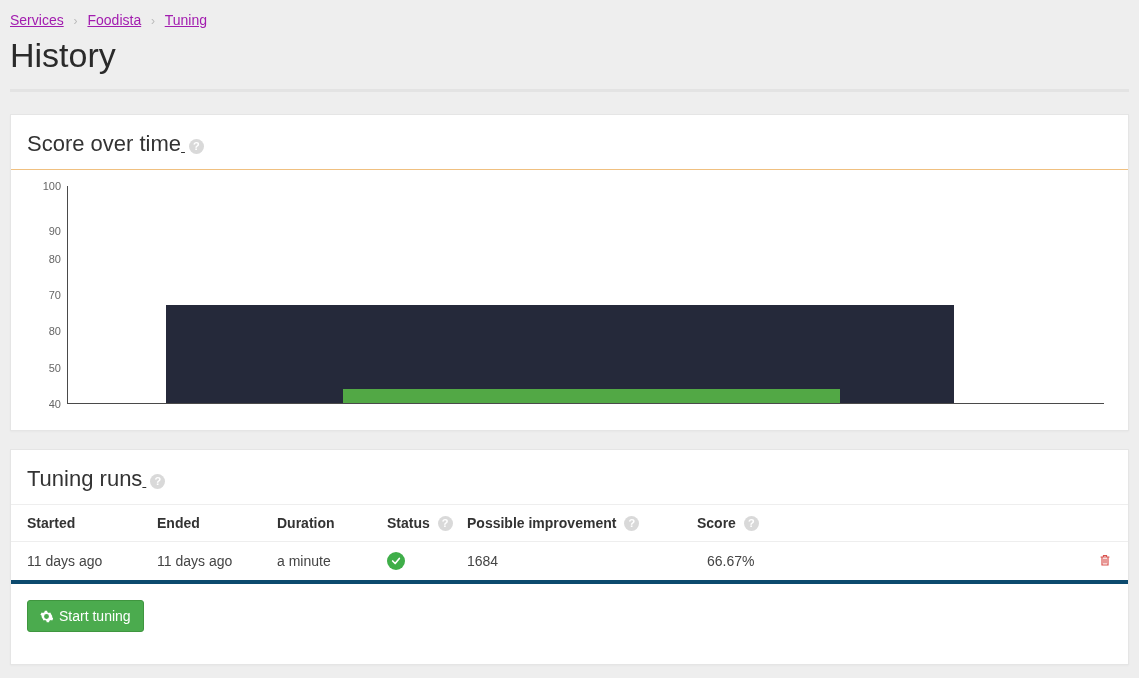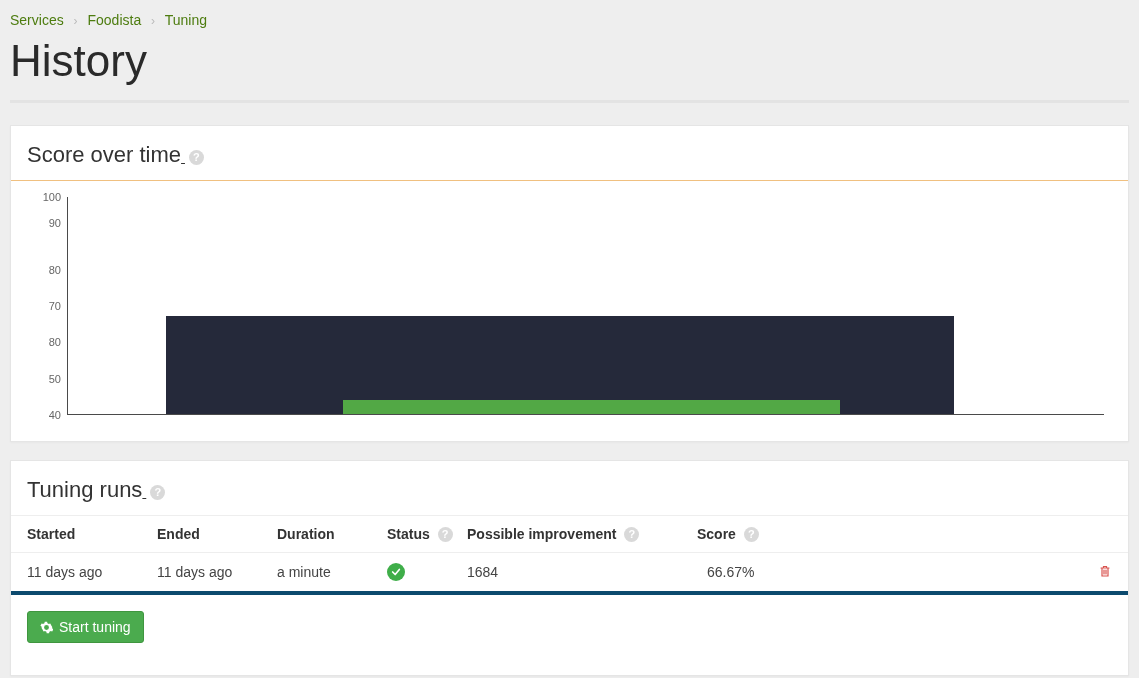--- a/index.html
+++ b/index.html
@@ -17,24 +17,25 @@
     font-size: 14px;
     color: #555;
     padding: 2px 0 6px 0;
   }
   .breadcrumb .sep {
     color: #bbb;
     margin: 0 6px;
     font-size: 12px;
   }
   .breadcrumb .crumb {
-    color: #4d7c0f;
+    color: #a21caf;
+    text-decoration: underline;
   }
   h1.page-title {
-    font-size: 44px;
+    font-size: 34px;
     font-weight: 500;
     color: #2a2a2a;
     margin: 2px 0 14px 0;
   }
   .title-underline {
     height: 3px;
     background: #e3e3e3;
     margin-bottom: 22px;
   }
   .panel {
@@ -196,21 +197,21 @@
     </div>
     <div class="panel-top-rule"></div>
     <div class="chart-wrap">
       <div class="chart">
         <div class="y-axis" id="y-axis">
             <div class="y-tick" style="top: 224px;">40</div>
             <div class="y-tick" style="top: 187.667px;">50</div>
             <div class="y-tick" style="top: 151.333px;">80</div>
             <div class="y-tick" style="top: 115px;">70</div>
             <div class="y-tick" style="top: 78.6667px;">80</div>
-            <div class="y-tick" style="top: 32px;">90</div>
+            <div class="y-tick" style="top: 51px;">90</div>
             <div class="y-tick" style="top: 6px;">100</div>
           </div>
         <div class="plot" id="plot">
             <div class="bar bar-dark" style="height: 45%;"></div>
             <div class="bar bar-green" style="height: 6.66667%;"></div>
           </div>
       </div>
     </div>
   </div>
 

